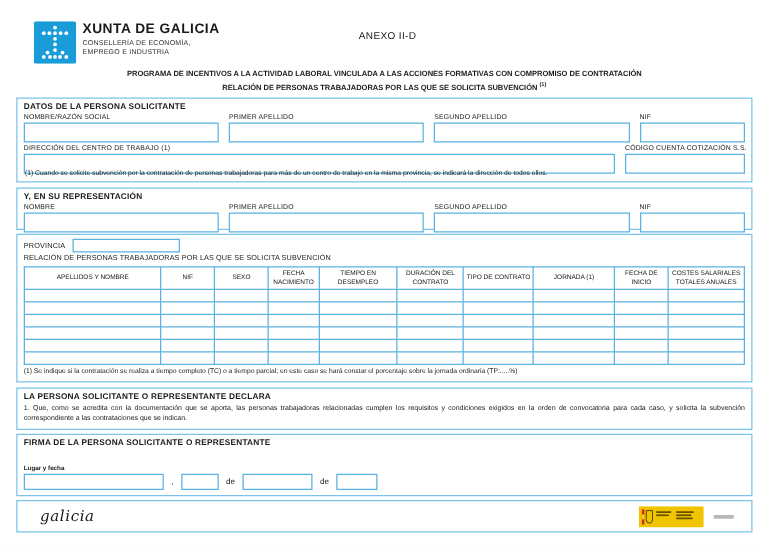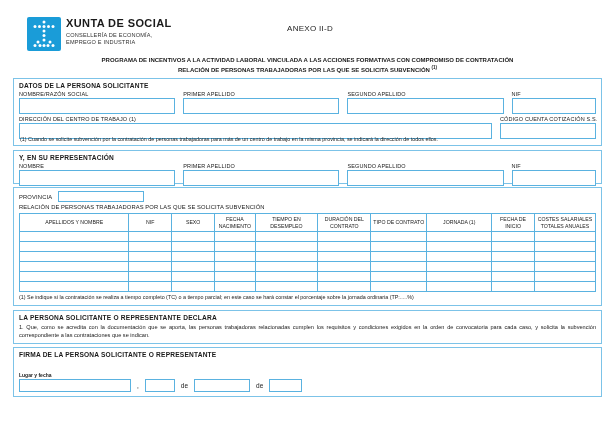--- a/index.html
+++ b/index.html
@@ -94,21 +94,21 @@
         <circle cx="11" cy="25" r="1.5"></circle>
         <circle cx="23" cy="25" r="1.5"></circle>
         <circle cx="8" cy="28.5" r="1.5"></circle>
         <circle cx="13" cy="28.5" r="1.5"></circle>
         <circle cx="17" cy="28.5" r="1.5"></circle>
         <circle cx="21" cy="28.5" r="1.5"></circle>
         <circle cx="26" cy="28.5" r="1.5"></circle>
       </g>
     </svg>
     <div class="logo-text">
-      <div class="lg-title">XUNTA DE SOCIAL</div>
+      <div class="lg-title">XUNTA DE GALICIA</div>
       <div class="lg-sub">
         <div>CONSELLERÍA DE ECONOMÍA,</div>
         <div>EMPREGO E INDUSTRIA</div>
       </div>
     </div>
   </div>
   <div class="annex">ANEXO II-D</div>
 
   <div class="form-title">
     <div>PROGRAMA DE INCENTIVOS A LA ACTIVIDAD LABORAL VINCULADA A LAS ACCIONES FORMATIVAS CON COMPROMISO DE CONTRATACIÓN</div>
@@ -293,14 +293,31 @@
       <div class="input in-place"></div>
       <span class="date-sep">,</span>
       <div class="input in-day"></div>
       <span class="date-sep">de</span>
       <div class="input in-month"></div>
       <span class="date-sep">de</span>
       <div class="input in-year"></div>
     </div>
   </div>
 
+  <div class="box" id="box-footer">
+    <div class="galicia-logo">galicia</div>
+    <div class="footer-right">
+      <svg width="52" height="17" aria-hidden="true">
+        <rect width="52" height="17" fill="#f0c400"></rect>
+        <rect x="2.5" y="2.5" width="2" height="12" fill="#d52b1e"></rect>
+        <rect x="2.5" y="6.5" width="2" height="4" fill="#f7d117"></rect>
+        <path d="M6 3.5 h5 v7 a2.5 3 0 0 1 -5 0 z" fill="none" stroke="#5a4500" stroke-width="0.8"></path>
+        <rect x="14" y="4" width="12" height="1.4" fill="#6a5200"></rect>
+        <rect x="14" y="6.5" width="10" height="1.4" fill="#6a5200"></rect>
+        <rect x="30" y="4" width="14" height="1.4" fill="#6a5200"></rect>
+        <rect x="30" y="6.5" width="12" height="1.4" fill="#6a5200"></rect>
+        <rect x="30" y="9" width="13" height="1.4" fill="#6a5200"></rect>
+      </svg>
+      <div class="footer-dash"></div>
+    </div>
+  </div>
 
 </div>
 
 </body></html>

